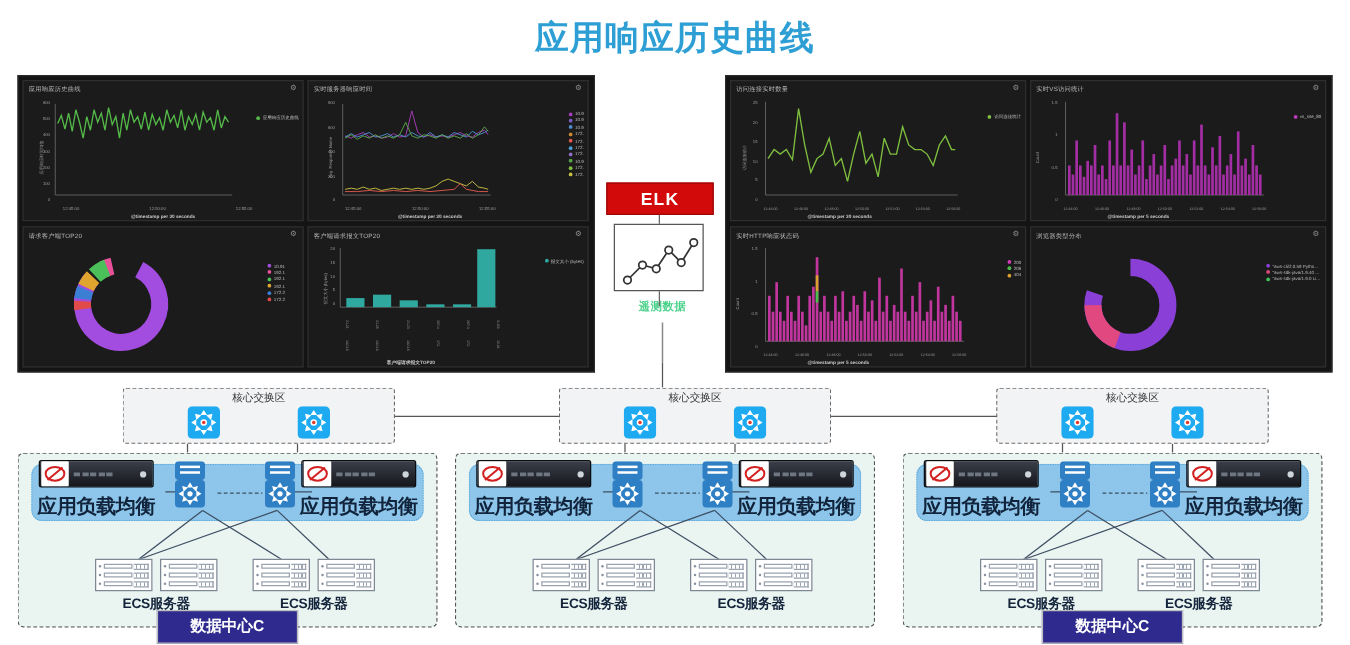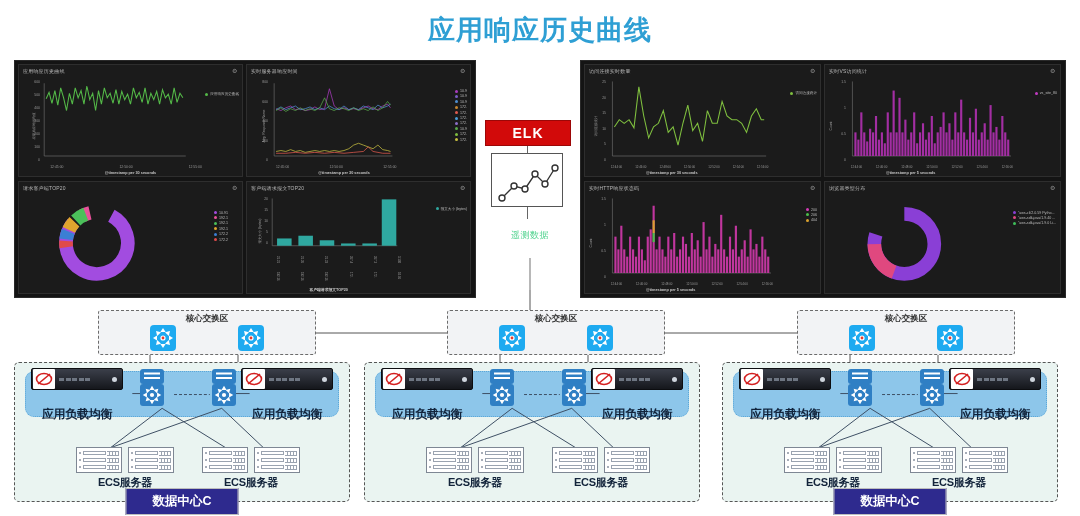--- a/index.html
+++ b/index.html
@@ -54,51 +54,51 @@
     position:absolute; left:14%; right:18%; bottom:7px; display:flex;
     justify-content:space-between; font-size:3.4px; color:#9a9a9a;
   }
   .ticks-y{
     position:absolute; left:7px; top:4px; bottom:14px; display:flex;
     flex-direction:column; justify-content:space-between; align-items:flex-end;
     font-size:3.4px; color:#9a9a9a; width:14px;
   }
   svg.chart{ position:absolute; inset:0; width:100%; height:100%; }
   
-  .elk-wrap{ position:absolute; left:485px; top:120px; width:90px; height:128px; }
+  .elk-wrap{ position:absolute; left:485px; top:146px; width:90px; height:128px; }
   .elk-box{
     width:86px; height:26px; background:#d20a0a; color:#fff; font-weight:bold;
     font-size:14px; display:flex; align-items:center; justify-content:center;
     border:1px solid #9c0707; letter-spacing:1px;
   }
   .elk-chart{
     width:72px; height:54px; margin:7px 0 0 6px; background:#fff;
     border:1px solid #555; position:relative;
   }
   .elk-label{
-    margin-top:22px; text-align:center; font-size:9px; font-weight:normal;
+    margin-top:6px; text-align:center; font-size:9px; font-weight:bold;
     color:#4ad18a; letter-spacing:.5px;
   }
   .elk-stem{
     position:absolute; left:42px; top:26px; width:1px; height:8px; background:#666;
   }
   .elk-stem2{
     position:absolute; left:42px; top:87px; width:1px; height:12px; background:#666;
   }
   
   .core{
     position:absolute; border:1.4px dashed #6b6b6b; background:#f2f3f5;
     border-radius:3px; width:218px; height:45px;
   }
   .core-a{ left:98px; top:310px; }
   .core-b{ left:447px; top:310px; }
   .core-c{ left:797px; top:310px; }
   .core-title{
     position:absolute; top:2px; left:0; width:100%; text-align:center;
-    font-size:8.5px; color:#333; font-weight:bold;
+    font-size:8.5px; color:#333; font-weight:normal;
   }
   .core-icons{
     position:absolute; top:14px; left:0; width:100%;
     display:flex; justify-content:center; gap:62px;
   }
   
   .dc{
     position:absolute; border:1.6px dashed #555; background:#eaf4f1;
     border-radius:5px; width:336px; height:140px;
   }
@@ -123,21 +123,21 @@
   }
   .lb-slots{
     flex:1; display:flex; align-items:center; gap:1.5px; padding-left:4px;
   }
   .lb-slots span{ width:5px; height:3px; background:#6e7682; display:block; }
   .lb-led{
     position:absolute; right:5px; width:5px; height:5px; border-radius:50%;
     background:#cfd5dd;
   }
   .lb-label{
-    font-size:12px; font-weight:bold; color:#11243c; margin-top:16px;
+    font-size:16px; font-weight:bold; color:#11243c; margin-top:5px;
     letter-spacing:-.3px;
   }
   .sw-icon{ position:absolute; top:6px; }
   .sw-a{ left:124px; } .sw-b{ left:196px; }
   .ecs-group{ position:absolute; top:84px; width:120px; text-align:center; }
   .ecs-left{ left:50px; } .ecs-right{ right:38px; }
   .ecs-racks{ display:flex; justify-content:center; gap:6px; }
   .rack{
     width:46px; height:26px; background:#fff; border:1px solid #7e8794;
     display:flex; flex-direction:column; justify-content:space-around;

